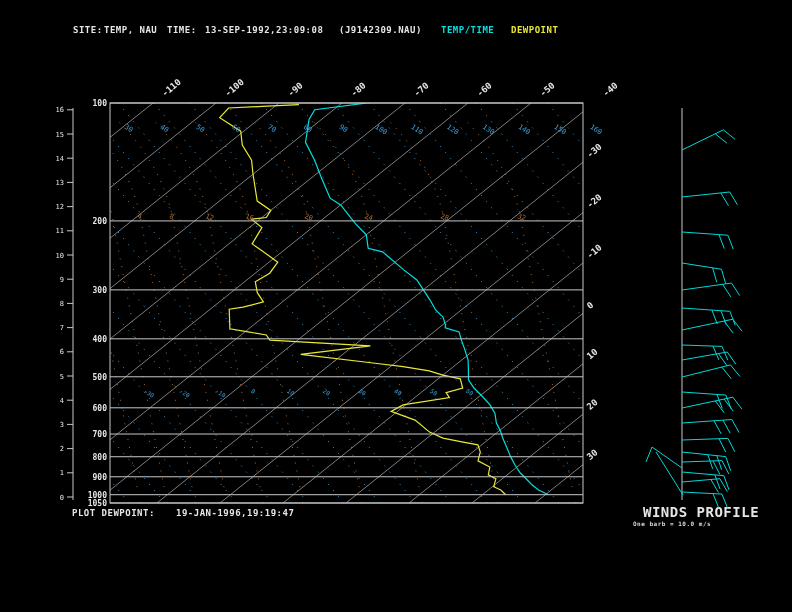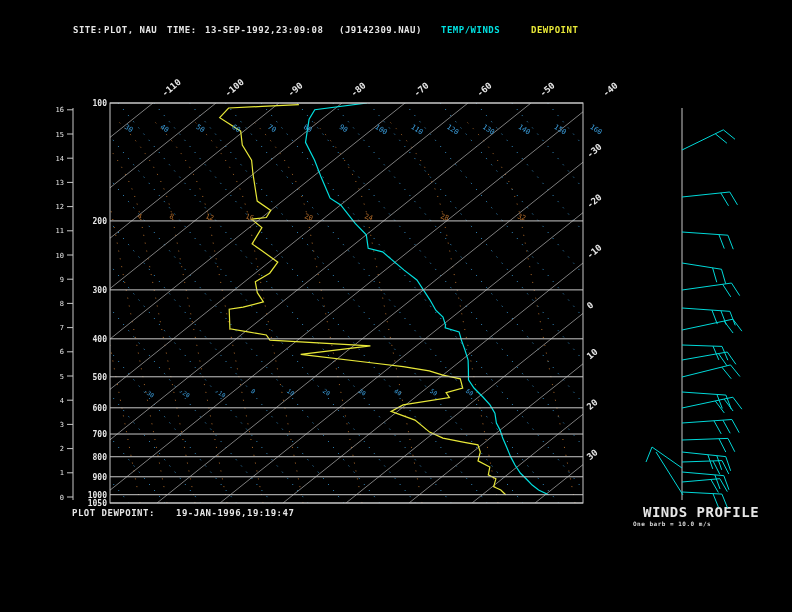--- a/index.html
+++ b/index.html
@@ -1,35 +1,35 @@
 <!DOCTYPE html>
 <html><head>
 <meta charset="utf-8">
 <style>
   html,body{margin:0;padding:0;background:#000;width:792px;height:612px;overflow:hidden;}
   #screen{position:relative;width:792px;height:612px;background:#000;
           font-family:"DejaVu Sans Mono","Liberation Mono",monospace;}
   .txt{position:absolute;white-space:pre;line-height:1;}
   .hdr{font-size:9px;font-weight:bold;color:#e6e6e6;letter-spacing:0.5px;}
   .cyan{color:#00e0e0;}
-  .yellow{color:#e8e838;margin-left:20px;}
+  .yellow{color:#e8e838;}
   .small{font-size:6px;font-weight:bold;color:#d8d8d8;letter-spacing:0.5px;}
   svg{position:absolute;left:0;top:0;}
 </style>
 </head>
 <body>
 
 <div id="screen">
 
   <div class="txt hdr" style="left:73px;top:26px">SITE:</div>
-  <div class="txt hdr" style="left:104px;top:26px">PLOT, NAU</div>
+  <div class="txt hdr" style="left:104px;top:26px">TEMP, NAU</div>
   <div class="txt hdr" style="left:167px;top:26px">TIME:</div>
   <div class="txt hdr" style="left:205px;top:26px">13-SEP-1992,23:09:08</div>
   <div class="txt hdr" style="left:339px;top:26px">(J9142309.NAU)</div>
-  <div class="txt hdr cyan" style="left:441px;top:26px">TEMP/WINDS</div>
+  <div class="txt hdr cyan" style="left:441px;top:26px">TEMP/TIME</div>
   <div class="txt hdr yellow" style="left:511px;top:26px">DEWPOINT</div>
 
   <div class="txt hdr" style="left:72px;top:509px">PLOT DEWPOINT:</div>
   <div class="txt hdr" style="left:176px;top:509px">19-JAN-1996,19:19:47</div>
 
   <div class="txt hdr" style="left:643px;top:505px;font-size:14px">WINDS PROFILE</div>
   <div class="txt small" style="left:633px;top:521px">One barb = 10.0 m/s</div>
 
   <svg id="plot" width="792" height="612" viewBox="0 0 792 612">
       <defs>

